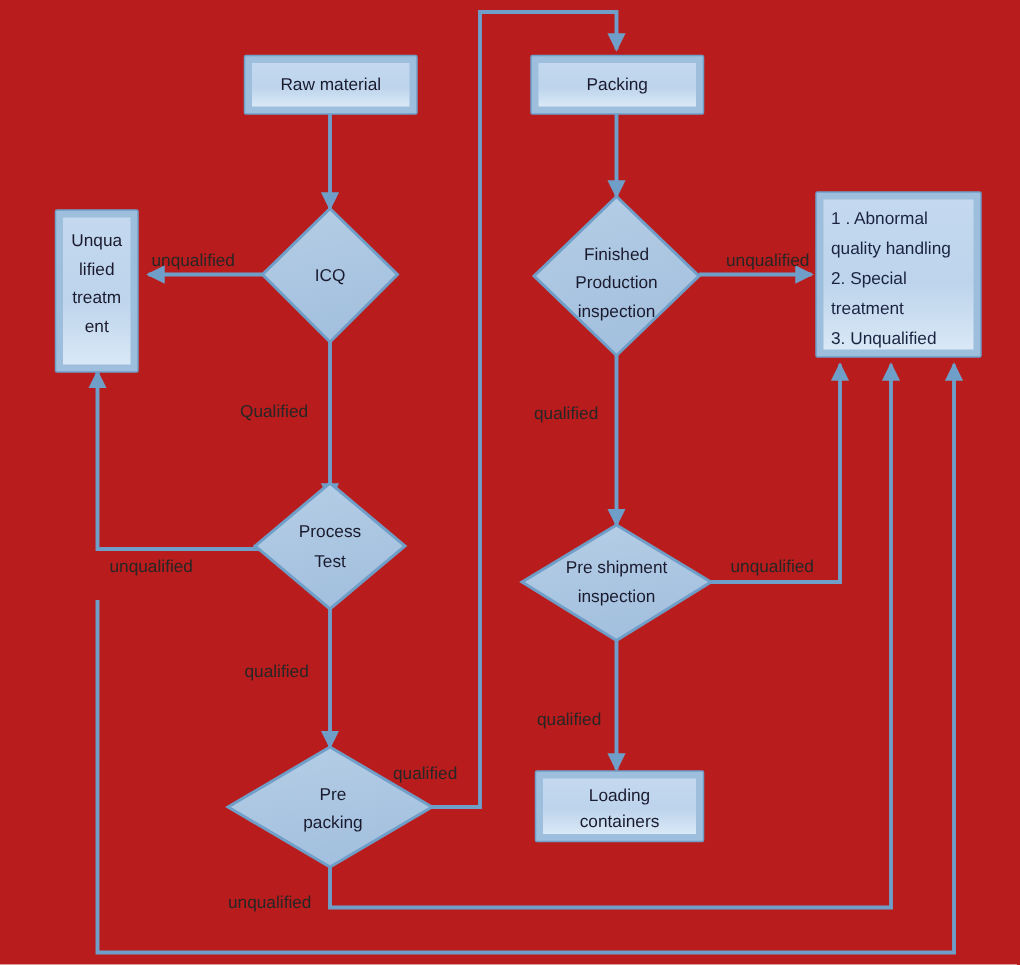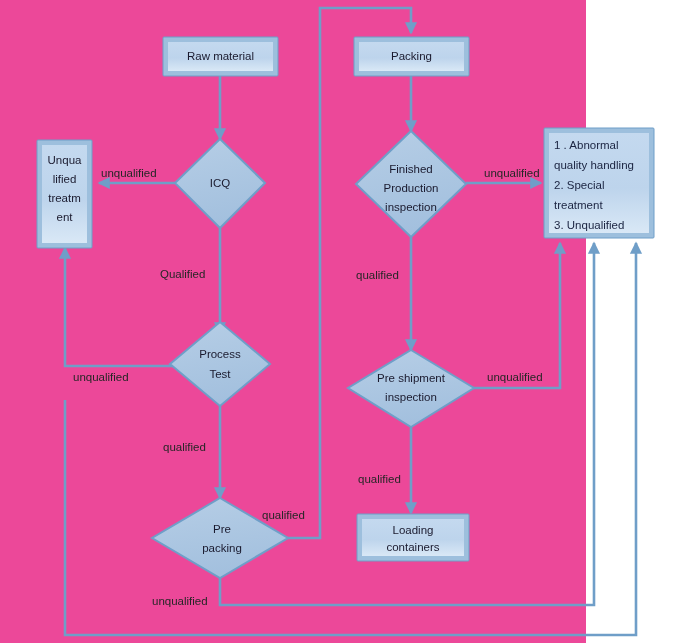--- a/index.html
+++ b/index.html
@@ -9,23 +9,23 @@
     background: #ffffff;
   }
   body {
     width: 680px;
     height: 643px;
     font-family: "Liberation Sans", sans-serif;
     overflow: hidden;
   }
   #flowchart-root {
     position: relative;
-    width: 586px;
+    width: 680px;
     height: 643px;
-    background: #ec4899;
+    background: #b91c1c;
   }
   svg.diagram {
     display: block;
     width: 680px;
     height: 643px;
   }
   .node-label {
     font-family: "Liberation Sans", sans-serif;
     font-size: 11.5px;
     fill: #1a1a2e;

